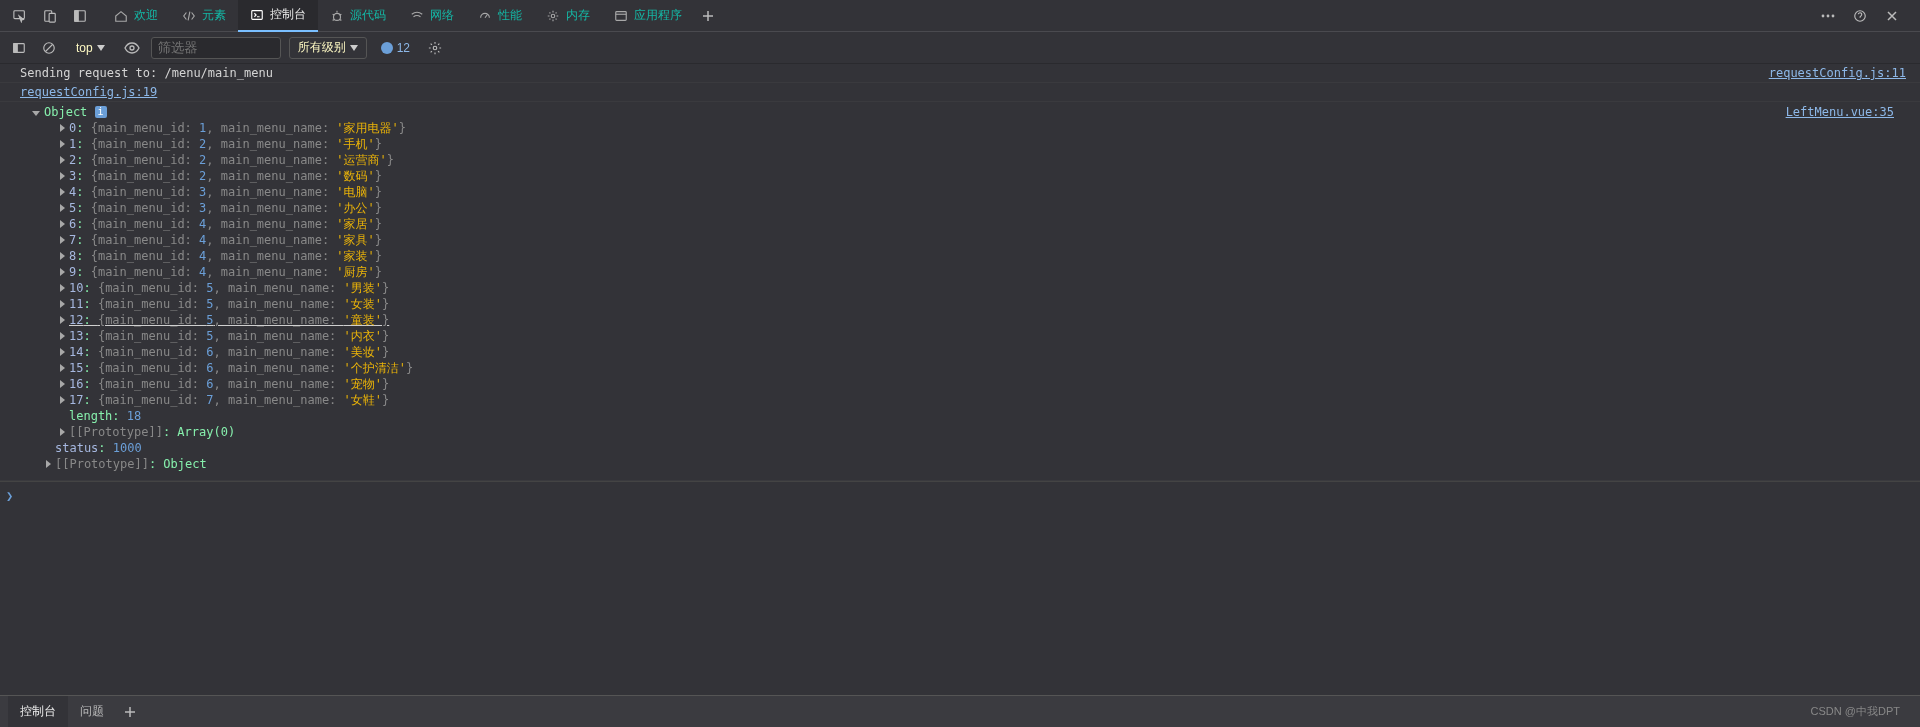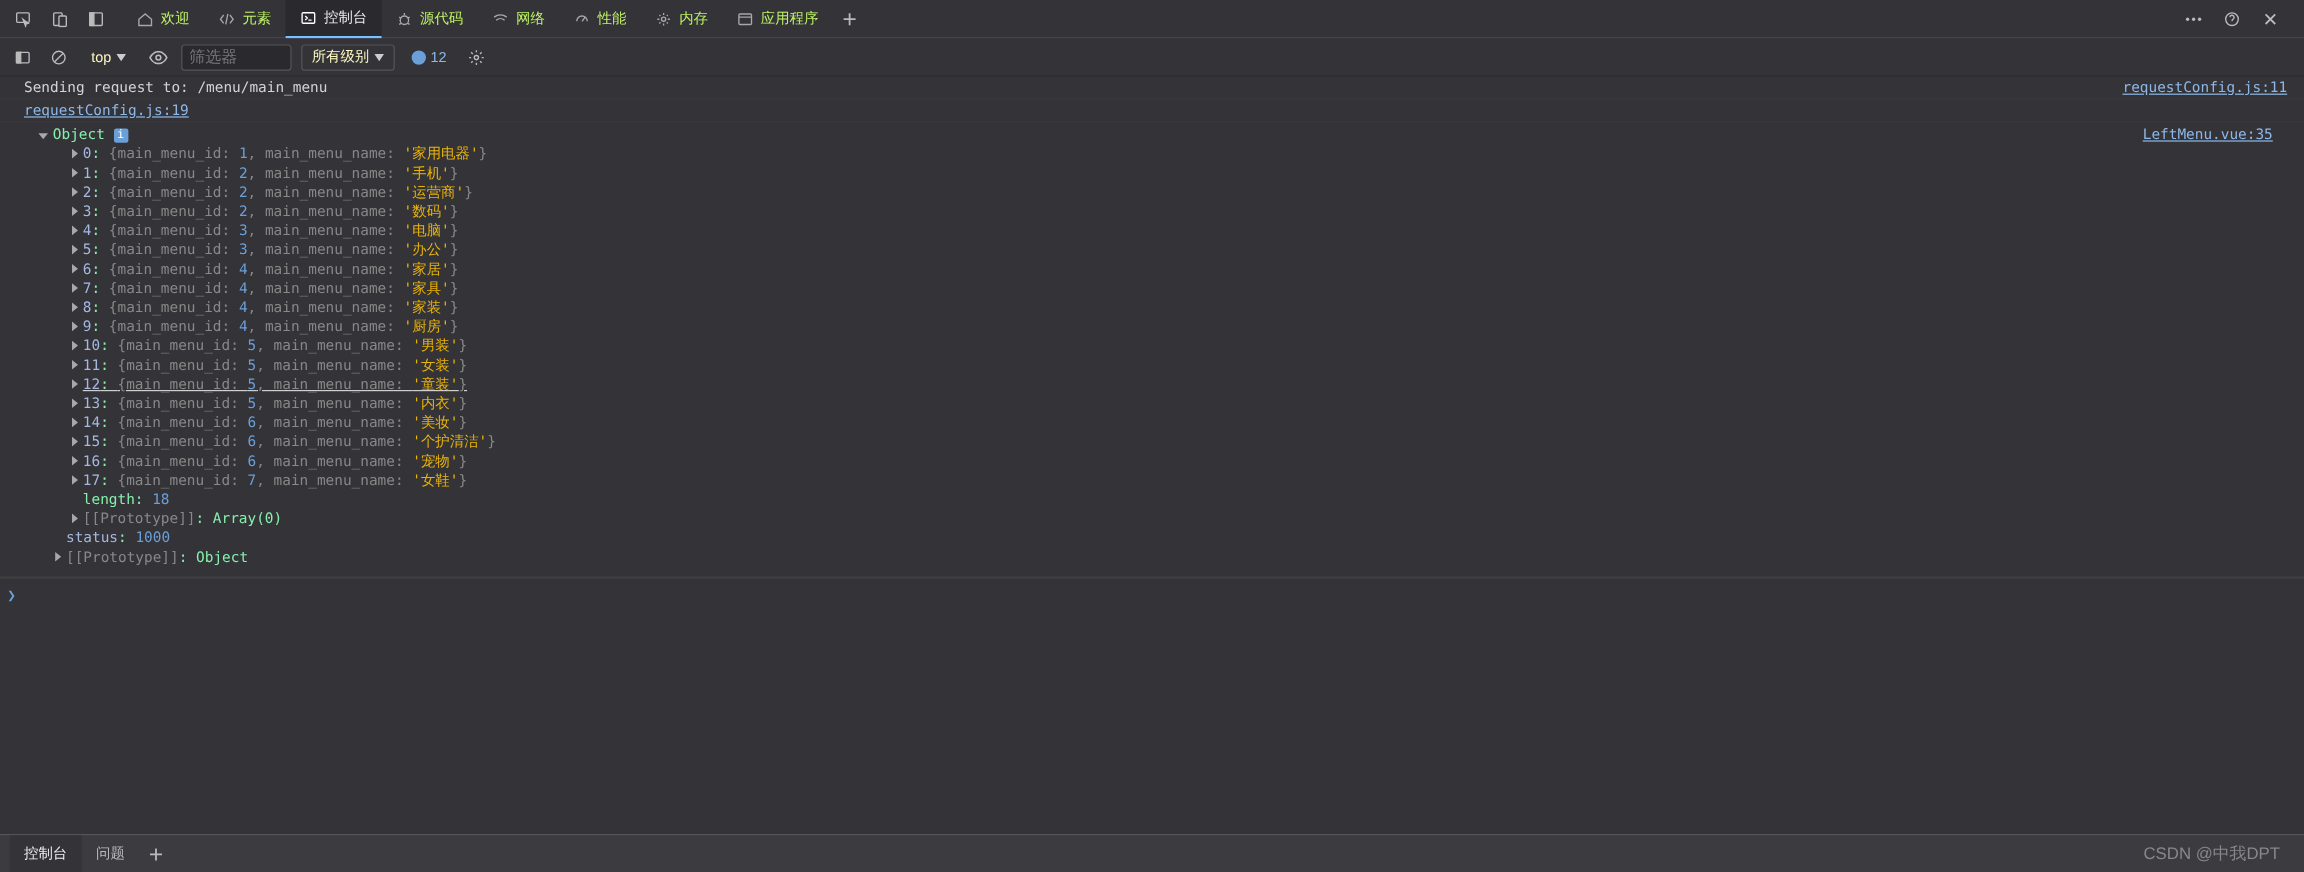--- a/index.html
+++ b/index.html
@@ -26,40 +26,40 @@
 .icon-btn {
   width: 28px; height: 28px;
   display: flex; align-items: center; justify-content: center;
   color: #b8b8b8;
   border-radius: 3px;
   cursor: pointer;
 }
 .tab {
   display: flex; align-items: center; gap: 6px;
   padding: 0 12px; height: 32px;
-  color: #bef264; cursor: pointer;
+  color: #14b8a6; cursor: pointer;
 }
 .tab.active { background: #2a2a2e; color: #eaeaea; border-bottom: 2px solid #7abfff; }
 .top-right { margin-left: auto; display: flex; align-items: center; gap: 4px; padding-right: 8px; }
 
 .filter-bar {
   display: flex; align-items: center; gap: 8px;
   height: 32px;
   background: #333338;
   border-bottom: 1px solid #2a2a2e;
   padding: 0 8px;
 }
 .filter-input {
   background: #2a2a2e;
   border: 1px solid #555;
   color: #bbb;
   height: 22px;
   padding: 0 6px;
   border-radius: 3px;
-  width: 92px;
+  width: 130px;
 }
 .dropdown {
   display: flex; align-items: center; gap: 4px;
   padding: 0 8px; height: 22px;
   border: 1px solid #555;
   border-radius: 3px;
   color: #fef9c3;
   cursor: pointer;
 }
 .msg-count {
@@ -131,21 +131,21 @@
   padding: 0 8px;
 }
 .btab {
   padding: 0 12px; height: 32px;
   display: flex; align-items: center;
   color: #bbb; cursor: pointer;
 }
 .btab.active { background: #333338; color: #eee; }
 .watermark {
   margin-left: auto; color: #888; padding-right: 12px;
-  font-size: 14px;
+  font-size: 11px;
 }
 svg { display: block; }
 </style>
 </head>
 <body>
 
 <div class="top-tabs">
   <div class="top-left-icons">
     <div class="icon-btn">
       <svg width="14" height="14" viewBox="0 0 16 16" fill="none" stroke="#bbb" stroke-width="1.3">

